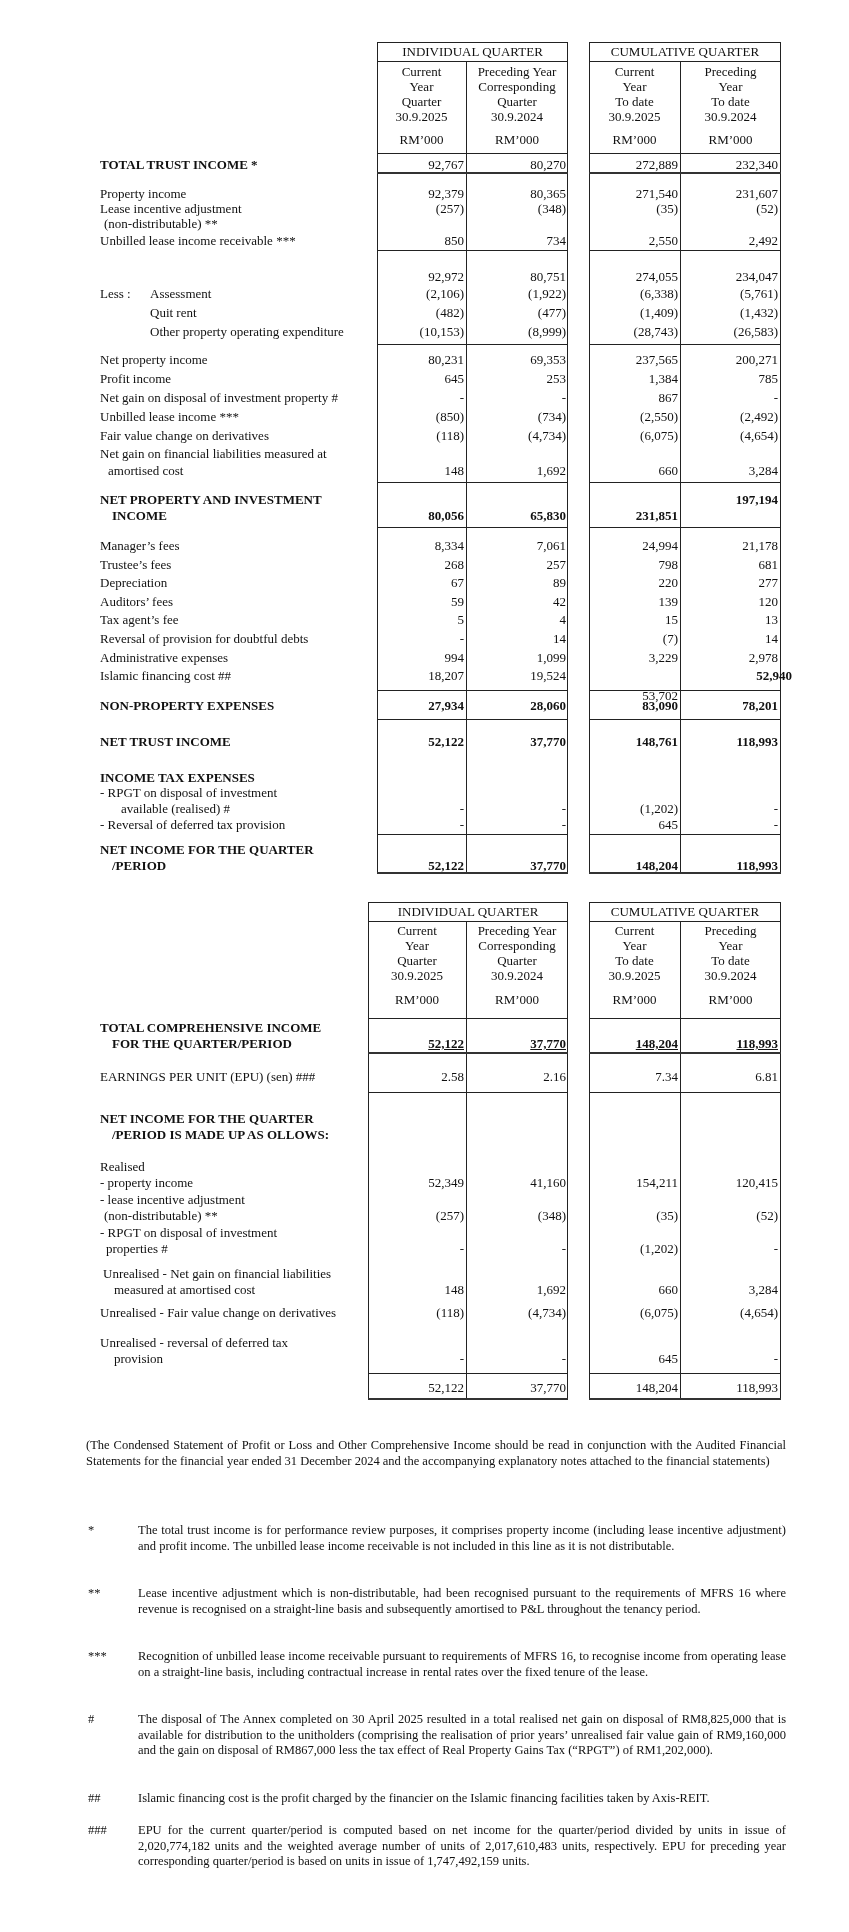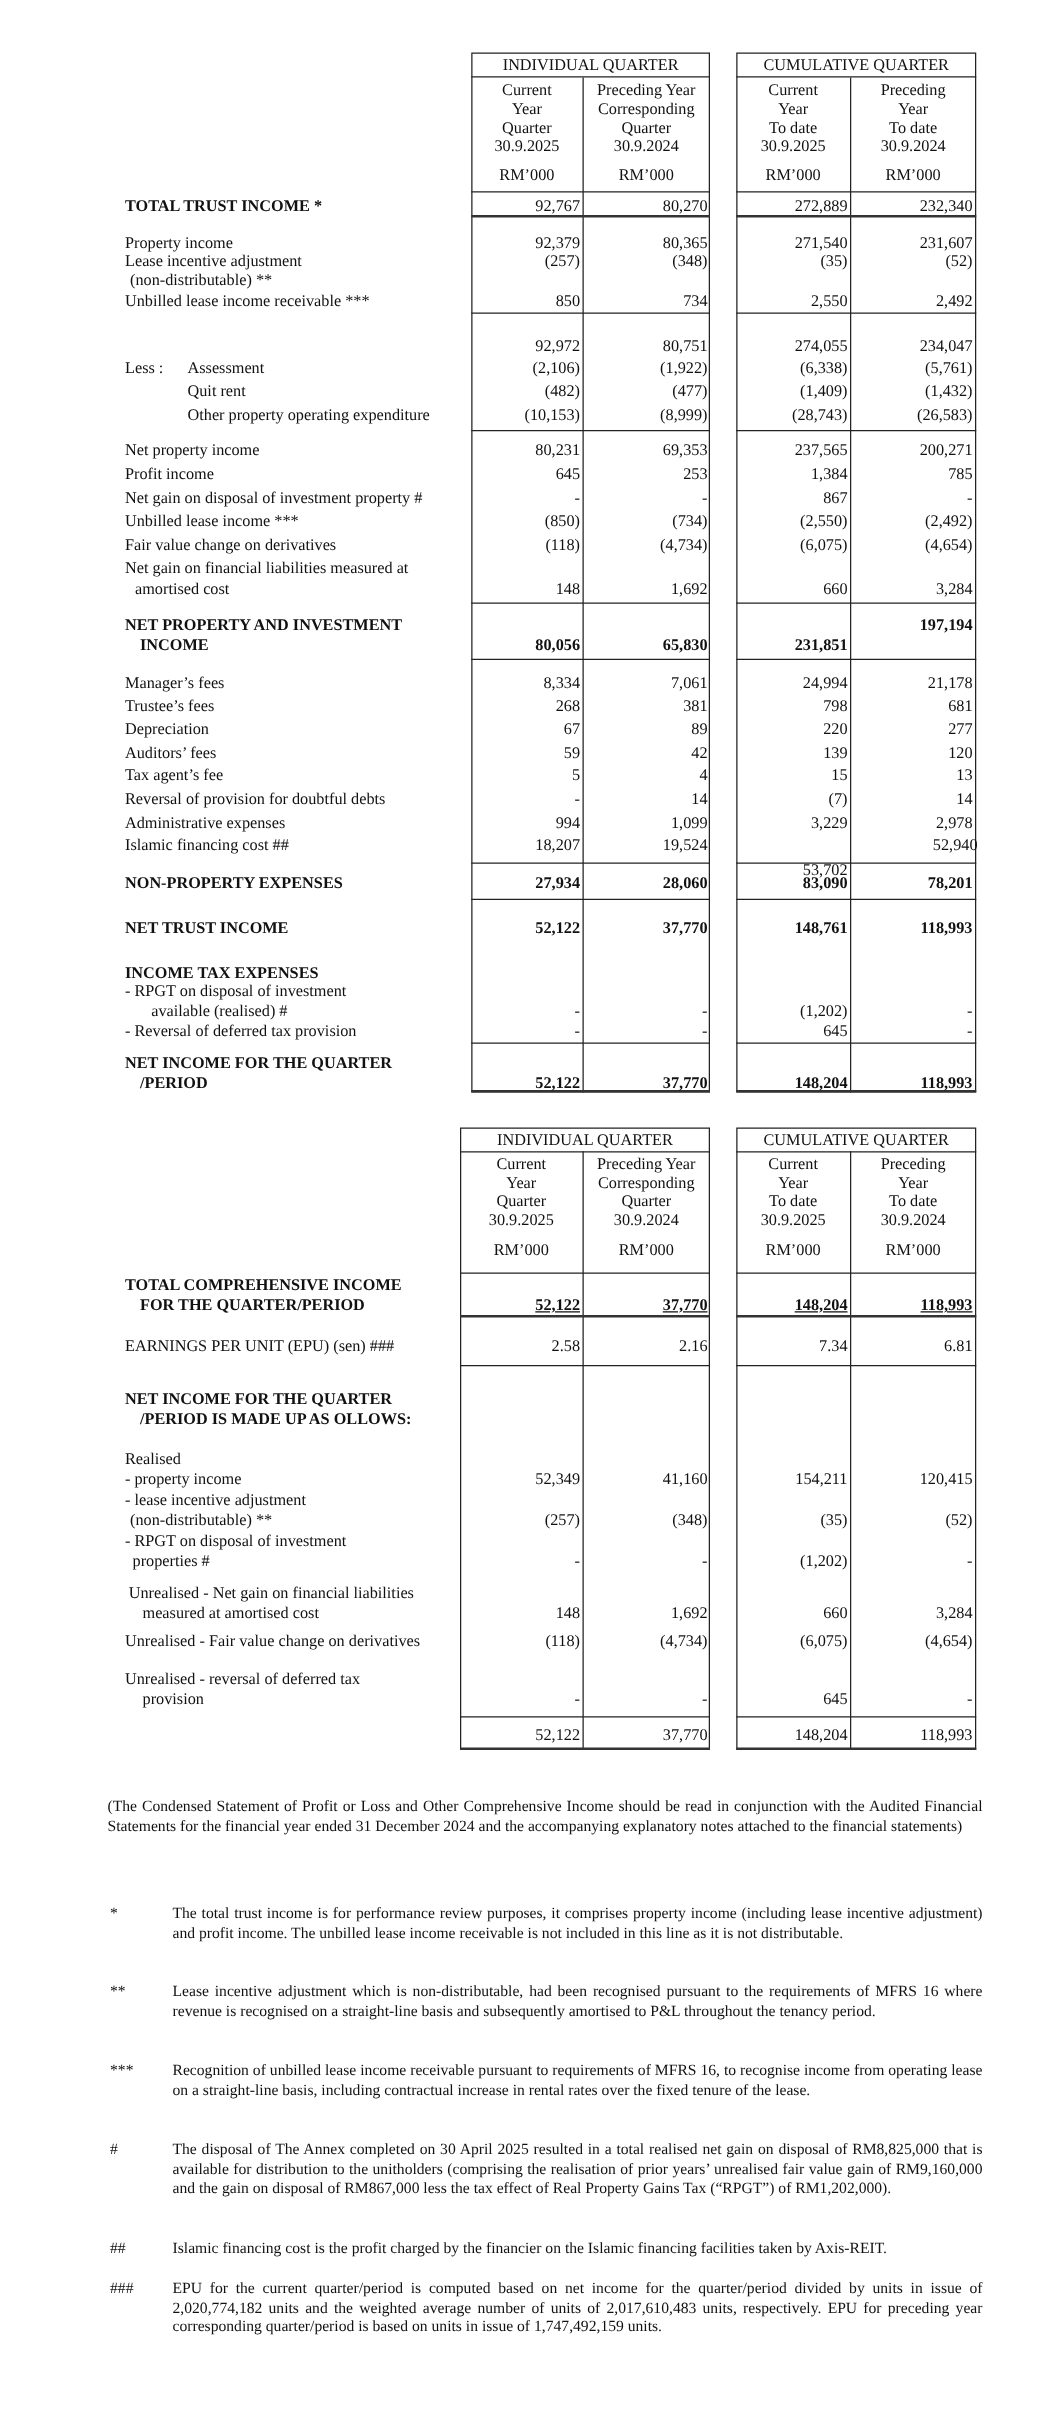--- a/index.html
+++ b/index.html
@@ -179,21 +179,21 @@
   <div class="num b" style="right:71px; top:492px;">197,194</div>
 
   <div class="lbl" style="top:538px;">Manager’s fees</div>
   <div class="num" style="right:385px; top:538px;">8,334</div>
   <div class="num" style="right:283px; top:538px;">7,061</div>
   <div class="num" style="right:171px; top:538px;">24,994</div>
   <div class="num" style="right:71px; top:538px;">21,178</div>
 
   <div class="lbl" style="top:557px;">Trustee’s fees</div>
   <div class="num" style="right:385px; top:557px;">268</div>
-  <div class="num" style="right:283px; top:557px;">381</div>
+  <div class="num" style="right:283px; top:557px;">257</div>
   <div class="num" style="right:171px; top:557px;">798</div>
   <div class="num" style="right:71px; top:557px;">681</div>
 
   <div class="lbl" style="top:575px;">Depreciation</div>
   <div class="num" style="right:385px; top:575px;">67</div>
   <div class="num" style="right:283px; top:575px;">89</div>
   <div class="num" style="right:171px; top:575px;">220</div>
   <div class="num" style="right:71px; top:575px;">277</div>
 
   <div class="lbl" style="top:594px;">Auditors’ fees</div>
@@ -217,21 +217,21 @@
   <div class="lbl" style="top:650px;">Administrative expenses</div>
   <div class="num" style="right:385px; top:650px;">994</div>
   <div class="num" style="right:283px; top:650px;">1,099</div>
   <div class="num" style="right:171px; top:650px;">3,229</div>
   <div class="num" style="right:71px; top:650px;">2,978</div>
 
   <div class="lbl" style="top:668px;">Islamic financing cost ##</div>
   <div class="num" style="right:385px; top:668px;">18,207</div>
   <div class="num" style="right:283px; top:668px;">19,524</div>
   <div class="num" style="right:171px; top:688px;">53,702</div>
-  <div class="num" style="right:67px; top:668px;">52,940</div>
+  <div class="num" style="right:57px; top:668px;font-weight:bold;">52,940</div>
 
   <div class="lbl b" style="top:698px;">NON-PROPERTY EXPENSES</div>
   <div class="num b" style="right:385px; top:698px;">27,934</div>
   <div class="num b" style="right:283px; top:698px;">28,060</div>
   <div class="num b" style="right:171px; top:698px;">83,090</div>
   <div class="num b" style="right:71px; top:698px;">78,201</div>
 
   <div class="lbl b" style="top:734px;">NET TRUST INCOME</div>
   <div class="num b" style="right:385px; top:734px;">52,122</div>
   <div class="num b" style="right:283px; top:734px;">37,770</div>

